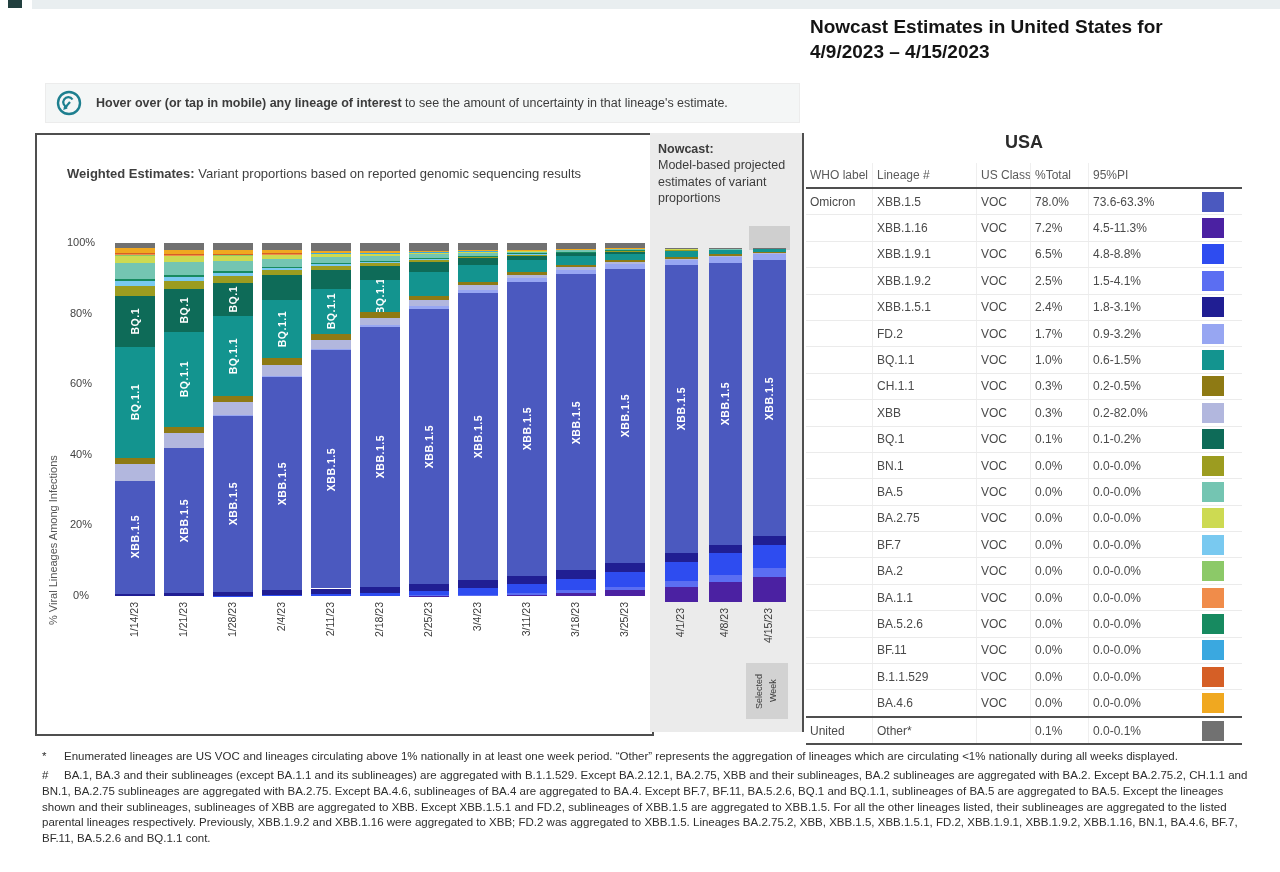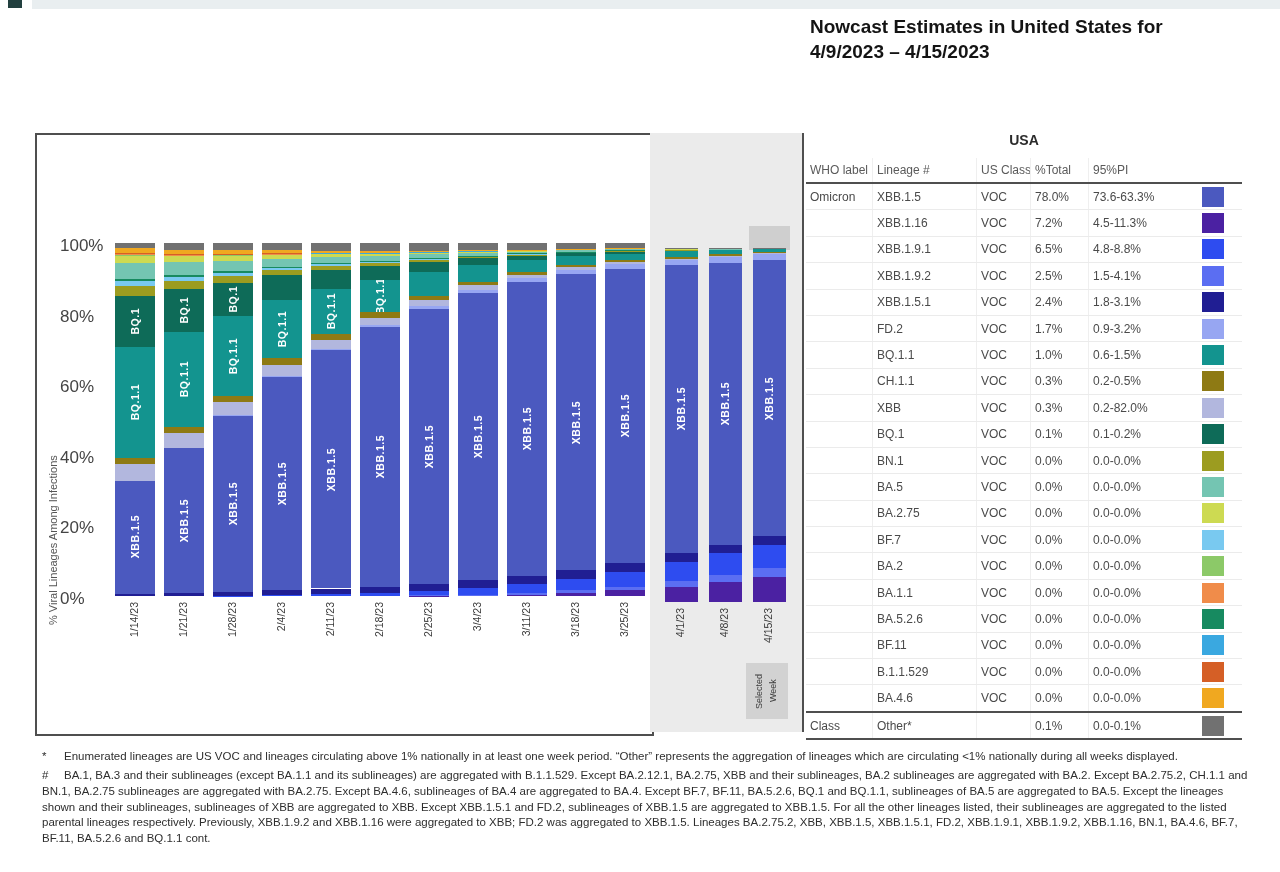--- a/index.html
+++ b/index.html
@@ -10,28 +10,28 @@
   .title{font-size:19px;font-weight:bold;line-height:1.32;color:#141414;}
   .hint-box{background:#f4f6f6;border:1px solid #ececec;display:flex;align-items:center;gap:14px;padding:0 10px;}
   .hint-text{font-size:12.5px;color:#3c3c3c;}
   .chart-panel{border:2px solid #4f4f4f;background:#fff;}
   .subtitle{font-size:13px;color:#3f3f3f;line-height:1.35;}
   .y-axis-label{font-size:11px;color:#555;}
   .plot{position:absolute;}
   .bar-seg{position:absolute;display:flex;align-items:center;justify-content:center;overflow:hidden;}
   .seg-label{writing-mode:vertical-rl;transform:rotate(180deg);color:#fff;font-size:10.5px;font-weight:bold;letter-spacing:.5px;white-space:nowrap;}
   .x-lab{position:absolute;writing-mode:vertical-rl;transform:rotate(180deg);font-size:10.5px;color:#3b3b3b;white-space:nowrap;}
-  .y-tick{position:absolute;width:42px;text-align:left;font-size:17px;color:#444;}
+  .y-tick{position:absolute;width:42px;text-align:center;font-size:11px;color:#444;}
   .x-axis-title{position:absolute;text-align:center;font-size:12.5px;color:#3f3f3f;}
   .nowcast-panel{background:#ebebeb;border-right:2px solid #4f4f4f;}
   .nowcast-title{font-size:12.5px;color:#3c3c3c;line-height:1.3;}
   .sel-cap{position:absolute;background:#cfcfcf;}
   .sel-tag{position:absolute;background:#d2d2d2;display:flex;align-items:center;justify-content:center;}
   .sel-tag span{writing-mode:vertical-rl;transform:rotate(180deg);font-size:9px;color:#3c3c3c;text-align:center;line-height:1.5;}
-  .usa-head{font-size:14px;font-weight:bold;color:#2b2b2b;text-align:center;}
+  .usa-head{font-size:18px;font-weight:bold;color:#2b2b2b;text-align:center;}
   .tbl{font-size:12px;color:#4a4a4a;}
   .tbl-hrow,.tbl-row{display:grid;grid-template-columns:66px 104px 54px 58px 104px 40px;align-items:center;}
   .tbl-hrow{height:24px;color:#5a5a5a;}
   .tbl-row{height:25.4px;}
   .tbl-body{border-top:2px solid #4f4f4f;border-bottom:2px solid #4f4f4f;}
   .tbl-row + .tbl-row{border-top:1px solid #ebebeb;}
   .tbl-row.group-top{border-top:2px solid #4f4f4f;}
   .cell{padding-left:4px;white-space:nowrap;overflow:hidden;}
   .cell.vline{border-left:1px solid #efefef;height:100%;display:flex;align-items:center;}
   .swatch{width:22px;height:20px;margin-left:10px;}
@@ -44,22 +44,34 @@
 </head>
 <body>
 
 <div class="stage">
 
   <div class="abs top-square" style="left:8px;top:0;width:14px;height:8px;"></div>
   <div class="abs top-strip" style="left:32px;top:0;width:1248px;height:9px;"></div>
 
   <div class="abs title" style="left:810px;top:14px;width:400px;">Nowcast Estimates in United States for 4/9/2023 – 4/15/2023</div>
 
+  <div class="abs hint-box" style="left:45px;top:83px;width:733px;height:38px;">
+    <span style="display:inline-flex;">
+      <svg width="26" height="26" viewBox="0 0 26 26">
+        <circle cx="13" cy="13" r="11" fill="none" stroke="#1d7f8f" stroke-width="2.4"></circle>
+        <path d="M16.5 9.5 a5 5 0 1 0 -5.2 7.6" fill="none" stroke="#1d7f8f" stroke-width="2.2"></path>
+        <path d="M14 12 L8.4 18.4" stroke="#1d7f8f" stroke-width="2.2"></path>
+        <path d="M7.2 20 l1.2-4.4 3.2 3z" fill="#1d7f8f"></path>
+      </svg>
+    </span>
+    <p class="hint-text" style="margin:0;"><b>Hover over (or tap in mobile) any lineage of interest</b><span> to see the amount of uncertainty in that lineage's estimate.</span></p>
+  </div>
 
   <div class="abs chart-panel" style="left:35px;top:133px;width:615px;height:599px;">
+    <div class="abs subtitle" style="left:30px;top:30px;width:555px;"><b>Weighted Estimates:</b><span> Variant proportions based on reported genomic sequencing results</span></div>
     <div class="abs vtext y-axis-label" style="left:10px;top:170px;height:320px;">% Viral Lineages Among Infections</div>
     <div id="weighted-plot" class="plot" style="left:73px;top:108px;width:540px;height:353px;">
         <span class="y-tick" style="left: -50px; top: 346px;">0%</span>
         <span class="y-tick" style="left: -50px; top: 275.4px;">20%</span>
         <span class="y-tick" style="left: -50px; top: 204.8px;">40%</span>
         <span class="y-tick" style="left: -50px; top: 134.2px;">60%</span>
         <span class="y-tick" style="left: -50px; top: 63.6px;">80%</span>
         <span class="y-tick" style="left: -50px; top: -7px;">100%</span>
         <div class="bar-seg" style="left: 4.545px; bottom: 0px; width: 40px; height: 2.471px; background: rgb(32, 30, 147);"></div>
         <div class="bar-seg" style="left: 4.545px; bottom: 2.471px; width: 40px; height: 112.96px; background: rgb(75, 89, 191);">
@@ -309,20 +321,21 @@
         <div class="bar-seg" style="left: 495.445px; bottom: 345.936px; width: 40px; height: 1.11532px; background: rgb(116, 197, 178);"></div>
         <div class="bar-seg" style="left: 495.445px; bottom: 347.052px; width: 40px; height: 0.557662px; background: rgb(205, 218, 82);"></div>
         <div class="bar-seg" style="left: 495.445px; bottom: 347.609px; width: 40px; height: 0.185887px; background: rgb(140, 201, 104);"></div>
         <div class="bar-seg" style="left: 495.445px; bottom: 347.795px; width: 40px; height: 0.371775px; background: rgb(240, 168, 32);"></div>
         <div class="bar-seg" style="left: 495.445px; bottom: 348.167px; width: 40px; height: 4.83307px; background: rgb(113, 113, 113);"></div>
         <div class="x-lab" style="left: 508.445px; top: 359px;">3/25/23</div>
       </div>
   </div>
 
   <div class="abs nowcast-panel" style="left:650px;top:133px;width:152px;height:599px;">
+    <div class="abs nowcast-title" style="left:8px;top:8px;width:138px;"><b>Nowcast:</b><br><span> Model-based projected estimates of variant proportions</span></div>
     <div id="nowcast-plot" class="plot" style="left:9px;top:115px;width:132px;height:354px;">
         <div class="bar-seg" style="left: 5.5px; bottom: 0px; width: 33px; height: 15.0258px; background: rgb(75, 33, 162);"></div>
         <div class="bar-seg" style="left: 5.5px; bottom: 15.0258px; width: 33px; height: 6.08186px; background: rgb(91, 110, 242);"></div>
         <div class="bar-seg" style="left: 5.5px; bottom: 21.1076px; width: 33px; height: 19.3188px; background: rgb(46, 76, 240);"></div>
         <div class="bar-seg" style="left: 5.5px; bottom: 40.4265px; width: 33px; height: 8.58615px; background: rgb(32, 30, 147);"></div>
         <div class="bar-seg" style="left: 5.5px; bottom: 49.0126px; width: 33px; height: 287.994px; background: rgb(75, 89, 191);">
           <span class="seg-label">XBB.1.5</span>
         </div>
         <div class="bar-seg" style="left: 5.5px; bottom: 337.007px; width: 33px; height: 5.00859px; background: rgb(151, 166, 242);"></div>
         <div class="bar-seg" style="left: 5.5px; bottom: 342.015px; width: 33px; height: 1.43103px; background: rgb(178, 183, 222);"></div>
@@ -577,21 +590,21 @@
           <div class="cell"></div>
           <div class="cell vline">BA.4.6</div>
           <div class="cell vline">VOC</div>
           <div class="cell vline">0.0%</div>
           <div class="cell vline">0.0-0.0%</div>
           <div>
             <div class="swatch" style="background: rgb(240, 168, 32);"></div>
           </div>
         </div>
         <div class="tbl-row group-top">
-          <div class="cell">Class</div>
+          <div class="cell">United</div>
           <div class="cell vline">Other*</div>
           <div class="cell vline"></div>
           <div class="cell vline">0.1%</div>
           <div class="cell vline">0.0-0.1%</div>
           <div>
             <div class="swatch" style="background: rgb(113, 113, 113);"></div>
           </div>
         </div>
       </div>
   </div>

